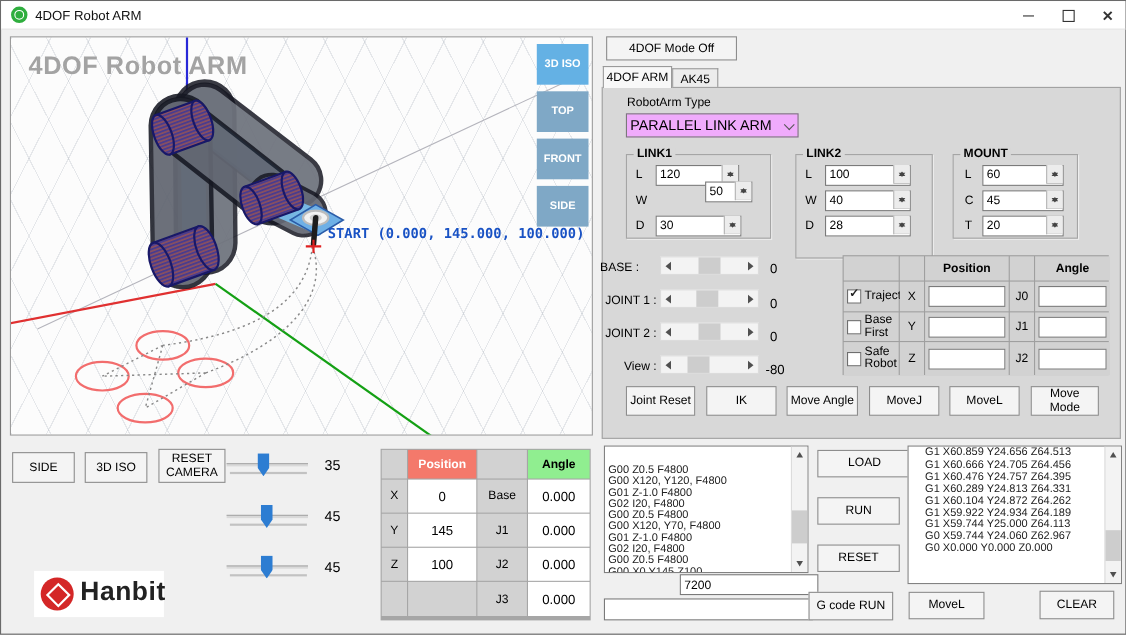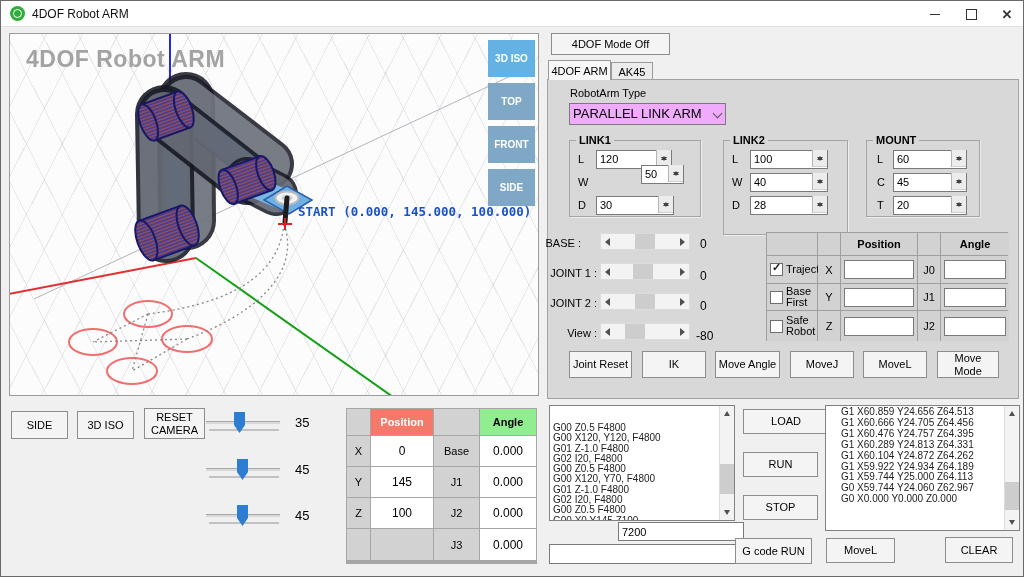--- a/index.html
+++ b/index.html
@@ -349,20 +349,24 @@
   <div class="tbtrack" style="left:205px; top:467px;"></div>
   <div class="tbtrack2" style="left:208px; top:475px;"></div>
   <div class="tbthumb" style="left:236px; top:458px;"></div>
   <div class="slval" style="left:294px; top:461px;">45</div>
 
   <div class="tbtrack" style="left:205px; top:513px;"></div>
   <div class="tbtrack2" style="left:208px; top:521px;"></div>
   <div class="tbthumb" style="left:236px; top:504px;"></div>
   <div class="slval" style="left:294px; top:507px;">45</div>
 
+  <div class="logo">
+    <div class="logomark"></div>
+    <div class="logotext">Hanbit</div>
+  </div>
 
   <div class="ptable">
     <div class="cell"></div>
     <div class="cell poshdr" style="background:#f4796b;">Position</div>
     <div class="cell"></div>
     <div class="cell anghdr" style="background:#90ee90;">Angle</div>
 
     <div class="cell">X</div>
     <div class="cell val">0</div>
     <div class="cell">Base</div>
@@ -403,21 +407,21 @@
       <div class="vthumb" style="top:58px; height:30px;"></div>
       <div class="varrow down"></div>
     </div>
   </div>
 
   <input class="inp" style="left: 617px; top: 521px; width: 126px; height: 19px;" value="7200">
   <input class="inp" style="left: 548px; top: 543px; width: 190px; height: 20px;" value="">
 
   <div class="btn" style="left:742px; top:408px; width:86px; height:25px;">LOAD</div>
   <div class="btn" style="left:742px; top:451px; width:75px; height:25px;">RUN</div>
-  <div class="btn" style="left:742px; top:494px; width:75px; height:25px;">STOP</div>
+  <div class="btn" style="left:742px; top:494px; width:75px; height:25px;">RESET</div>
 
   <div class="list" style="left:824px; top:404px; width:195px; height:126px;">
     <div style="position:absolute; left:1px; top:1px; right:16px;margin-left:12px;">
       <div class="oline">G1 X60.859 Y24.656 Z64.513</div>
       <div class="oline">G1 X60.666 Y24.705 Z64.456</div>
       <div class="oline">G1 X60.476 Y24.757 Z64.395</div>
       <div class="oline">G1 X60.289 Y24.813 Z64.331</div>
       <div class="oline">G1 X60.104 Y24.872 Z64.262</div>
       <div class="oline">G1 X59.922 Y24.934 Z64.189</div>
       <div class="oline">G1 X59.744 Y25.000 Z64.113</div>

